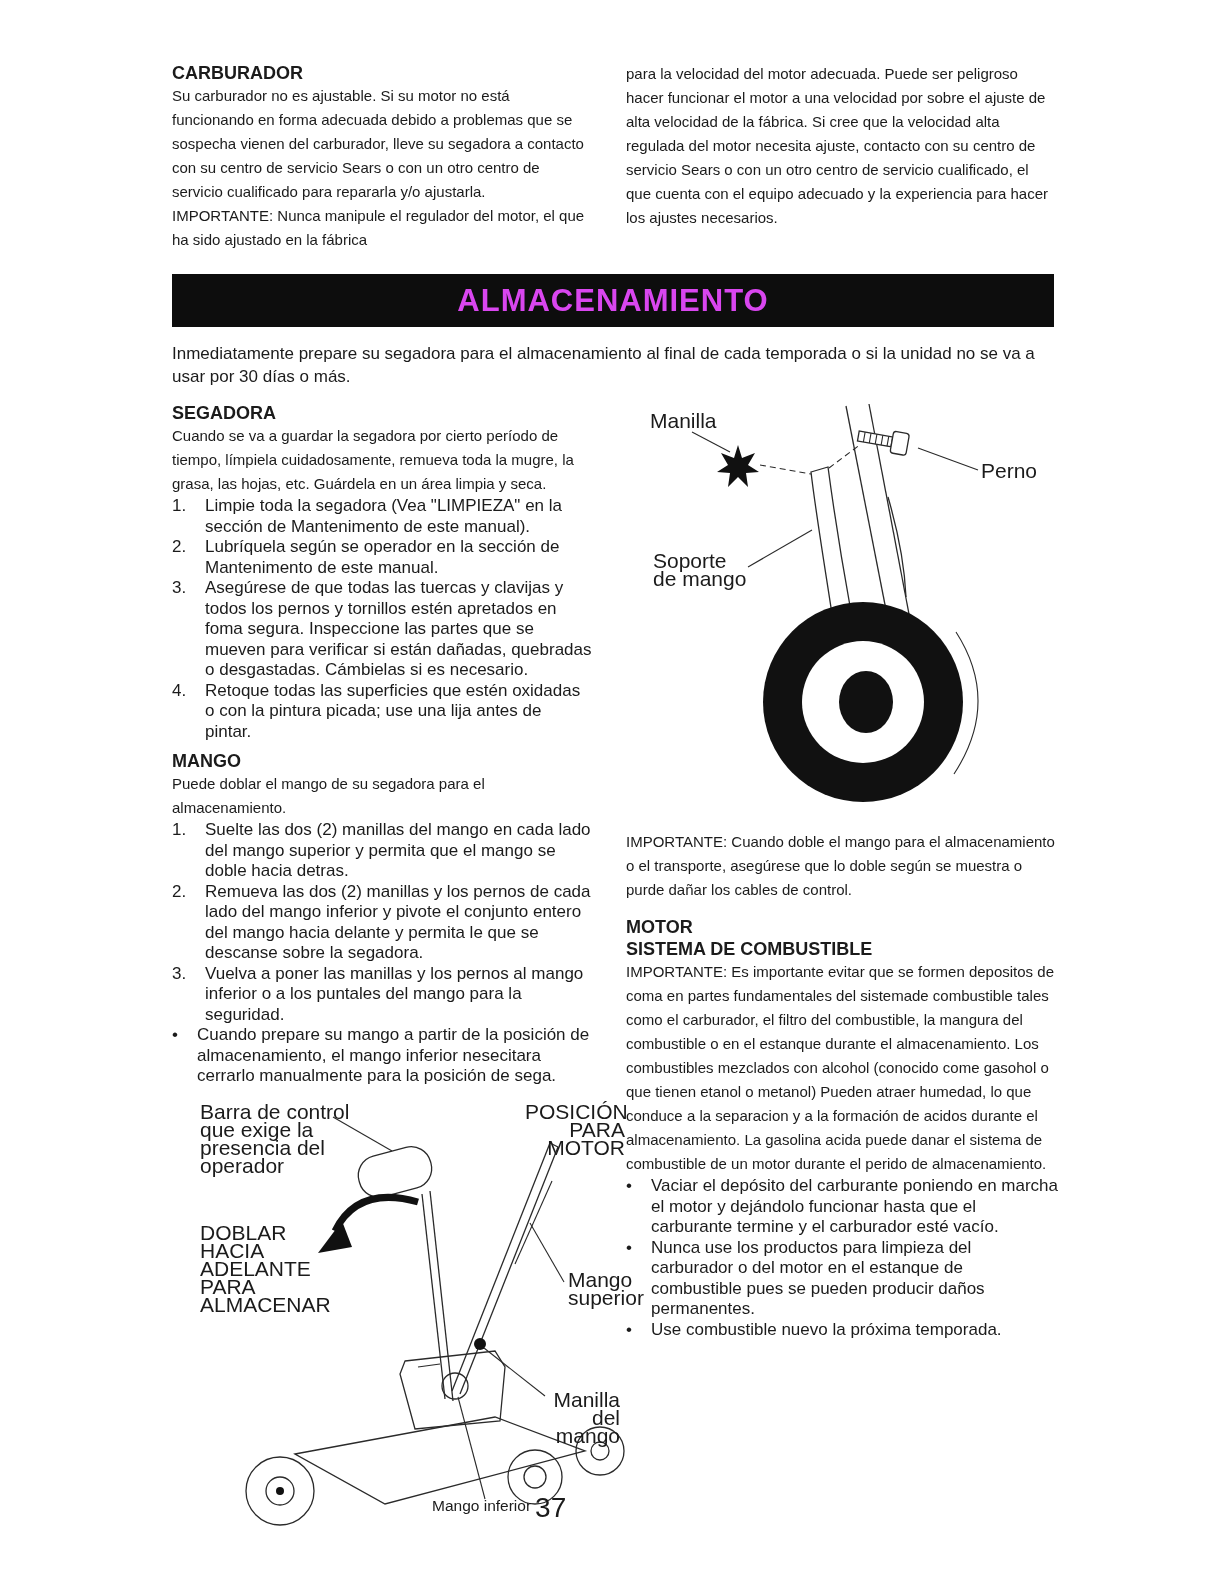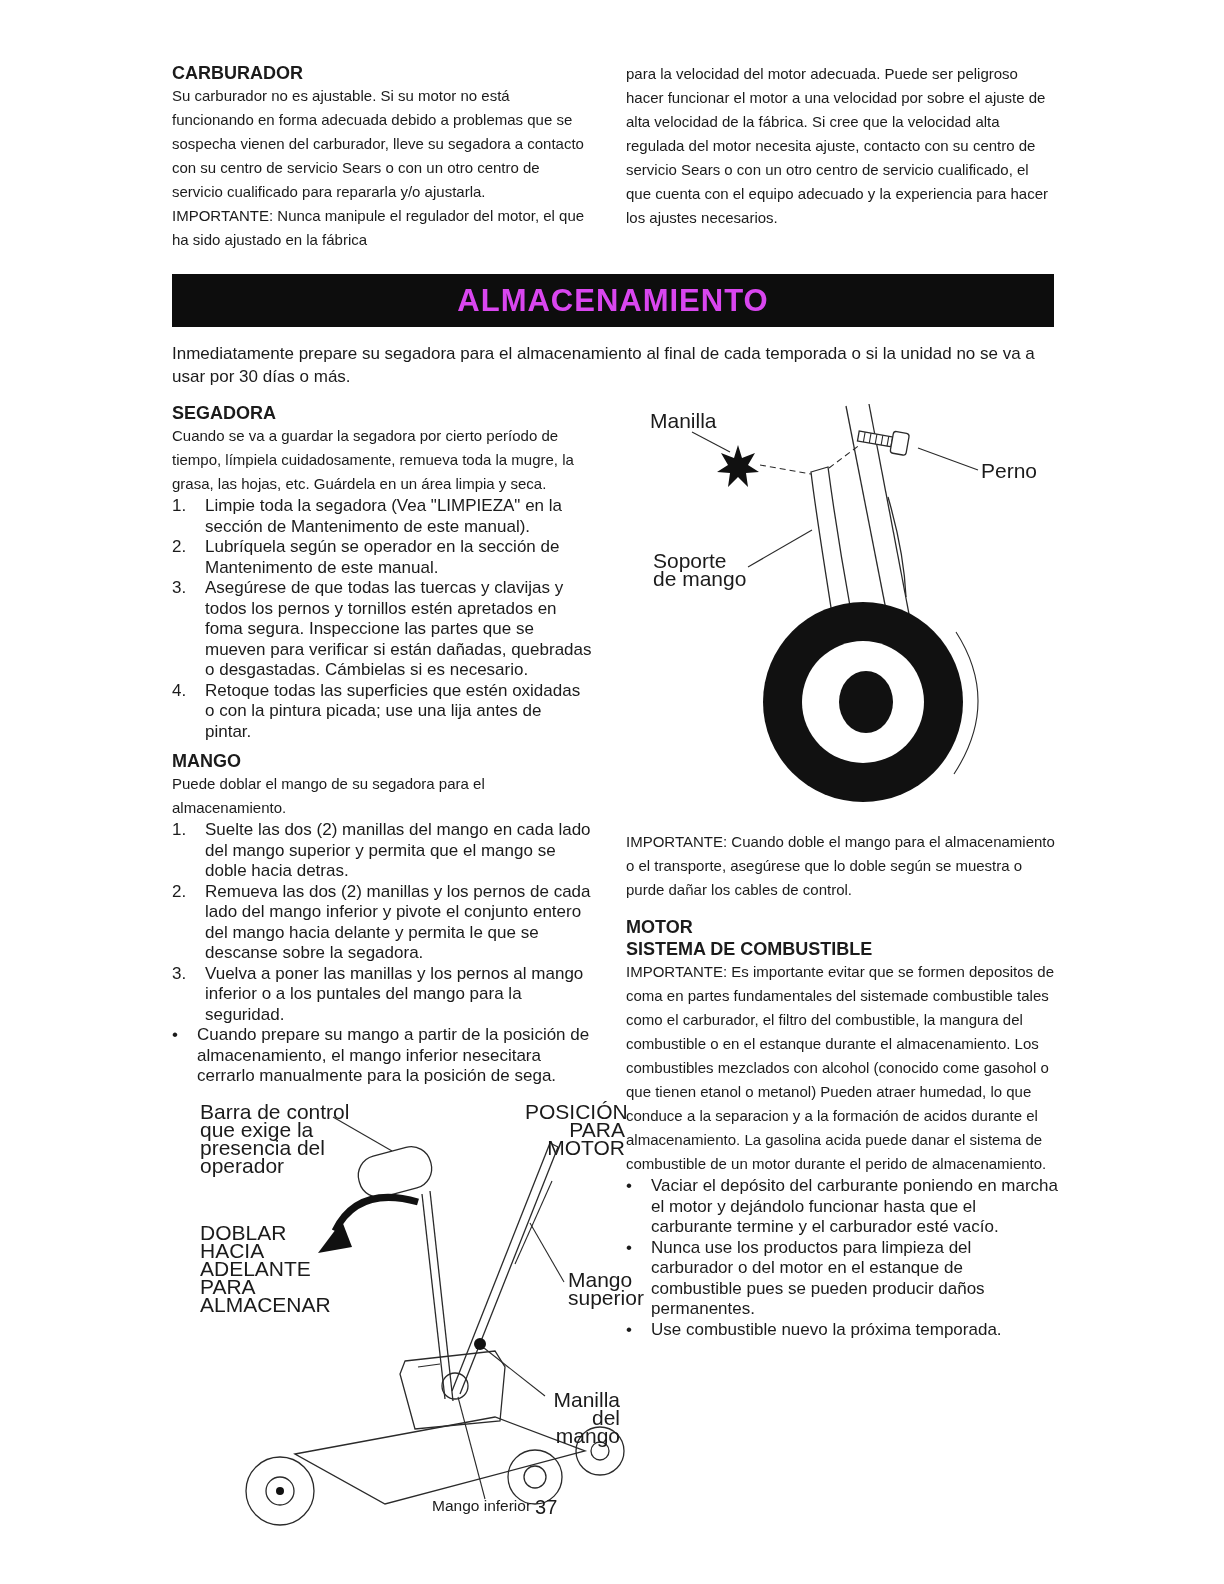--- a/index.html
+++ b/index.html
@@ -26,21 +26,21 @@
   .diagram { position:relative; }
   .diagram svg { position:absolute; left:0; top:0; }
   .dlabel { position:absolute; font-size:21px; line-height:18px; white-space:pre-line; color:#1b1b1b; }
   .ta-r { text-align:right; }
 
   .wheel-diagram { width:432px; height:428px; }
   .mower-diagram { width:440px; height:435px; margin-top:12px;margin-left:28px; }
 
   .pgrow { position:absolute; left:232px; top:398px; display:flex; align-items:flex-start; gap:4px; }
   .pgrow .lbl { font-size:15.5px; line-height:18px; }
-  .pgrow .pno { font-size:20px; line-height:21px; font-weight:normal; }
+  .pgrow .pno { font-size:28px; line-height:21px; font-weight:normal; }
 
   .ln { stroke:#2a2a2a; stroke-width:1.3; fill:none; }
   .lnthin { stroke:#2a2a2a; stroke-width:1.1; fill:none; }
   .fillw { fill:#ffffff; }
   .filld { fill:#111111; }
 </style>
 </head>
 <body>
 
 <div class="page">

